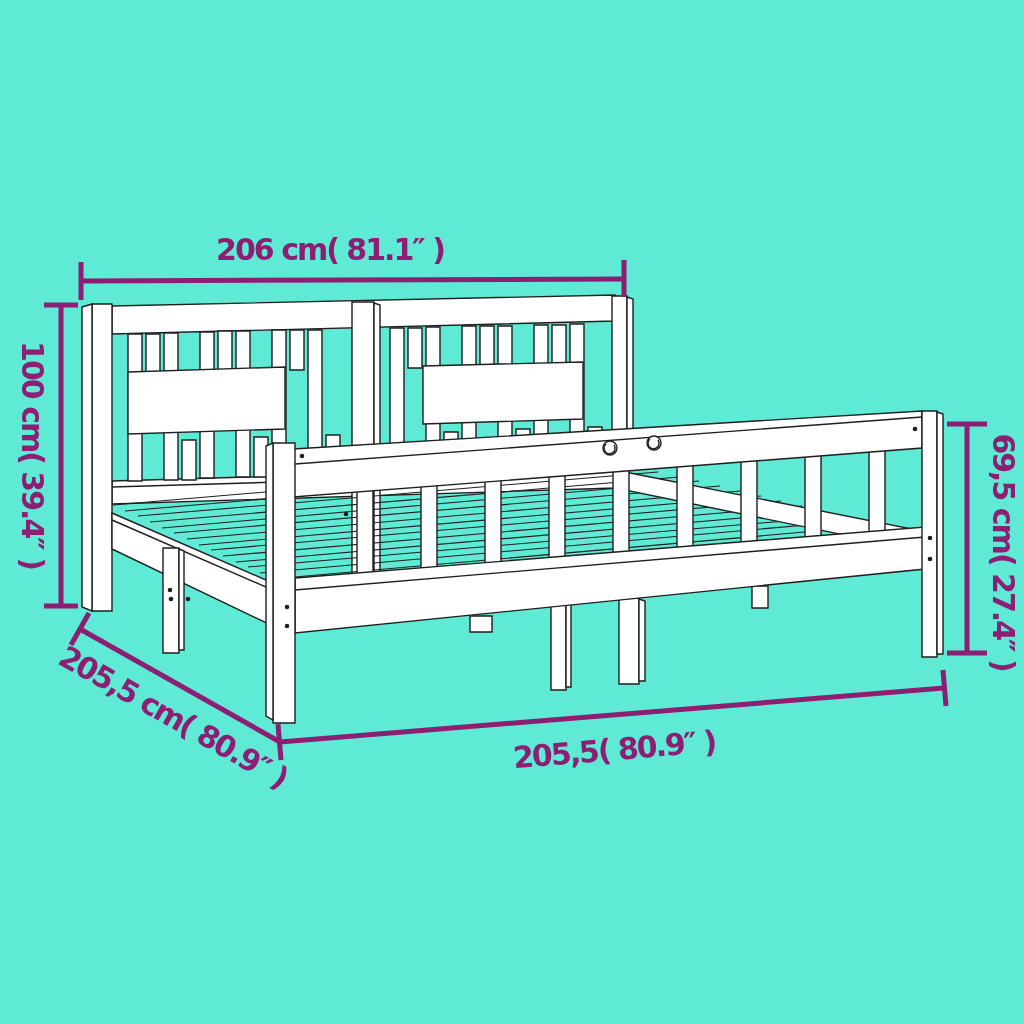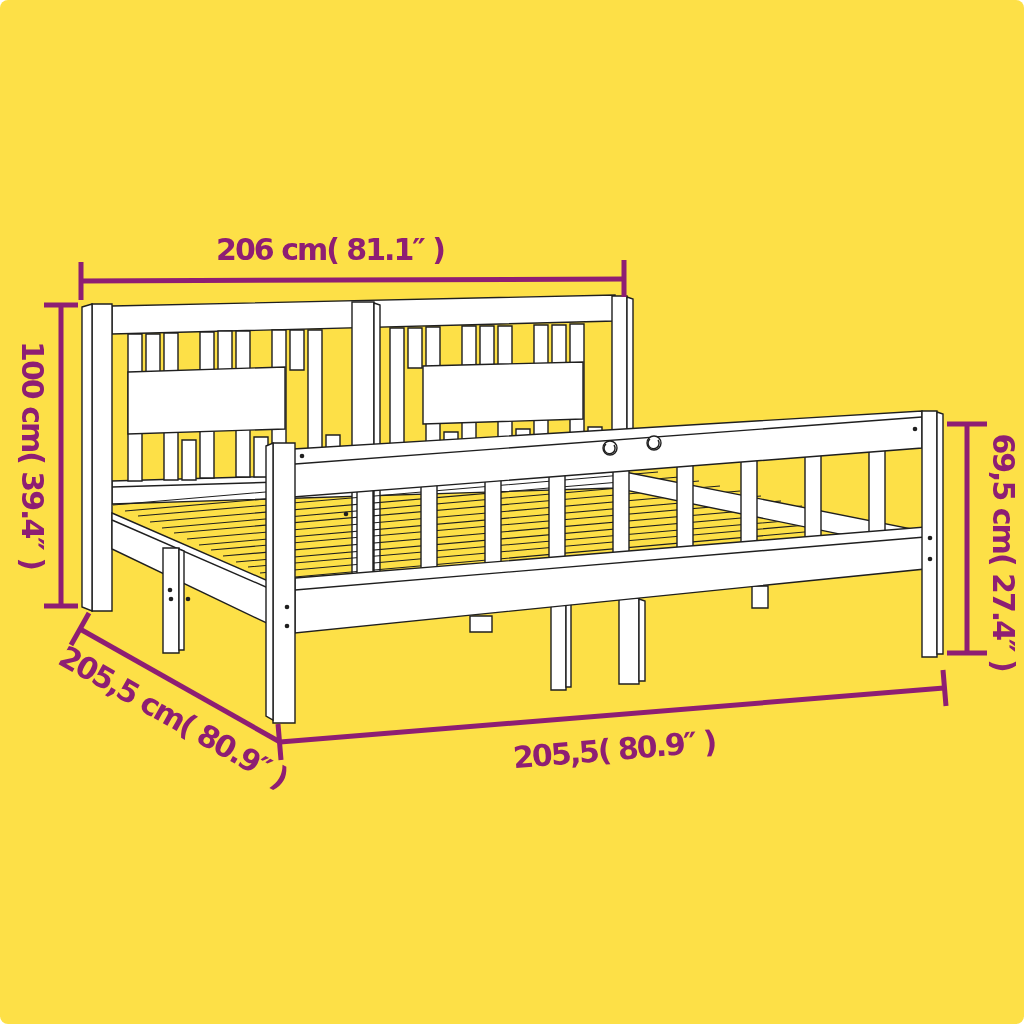--- a/index.html
+++ b/index.html
@@ -1,17 +1,17 @@
 <!DOCTYPE html>
 <html><head>
 <meta charset="utf-8">
 <style>
   html,body{margin:0;padding:0;background:#fff;}
-  .canvas{position:relative;width:1024px;height:1024px;background:#fde047;overflow:hidden;
-          font-family:"DejaVu Sans",sans-serif;border-radius:8px;}
+  .canvas{position:relative;width:1024px;height:1024px;background:#5eead4;overflow:hidden;
+          font-family:"DejaVu Sans",sans-serif;}
   svg{display:block;}
   .ink{stroke:#1f1f1f;stroke-width:1.4;fill:#ffffff;stroke-linejoin:miter;}
   .ink-line{stroke:#1f1f1f;stroke-width:1.4;fill:none;}
   .slatline{stroke:#1f1f1f;stroke-width:1.1;fill:none;}
   .dot{fill:#1f1f1f;stroke:none;}
   .dim{stroke:#8E1E73;stroke-width:5;fill:none;stroke-linecap:butt;}
   .dim-label{font-family:"DejaVu Sans",sans-serif;font-weight:700;font-size:30px;
              letter-spacing:-2px;fill:#8E1E73;stroke:none;}
 </style>
 </head>

